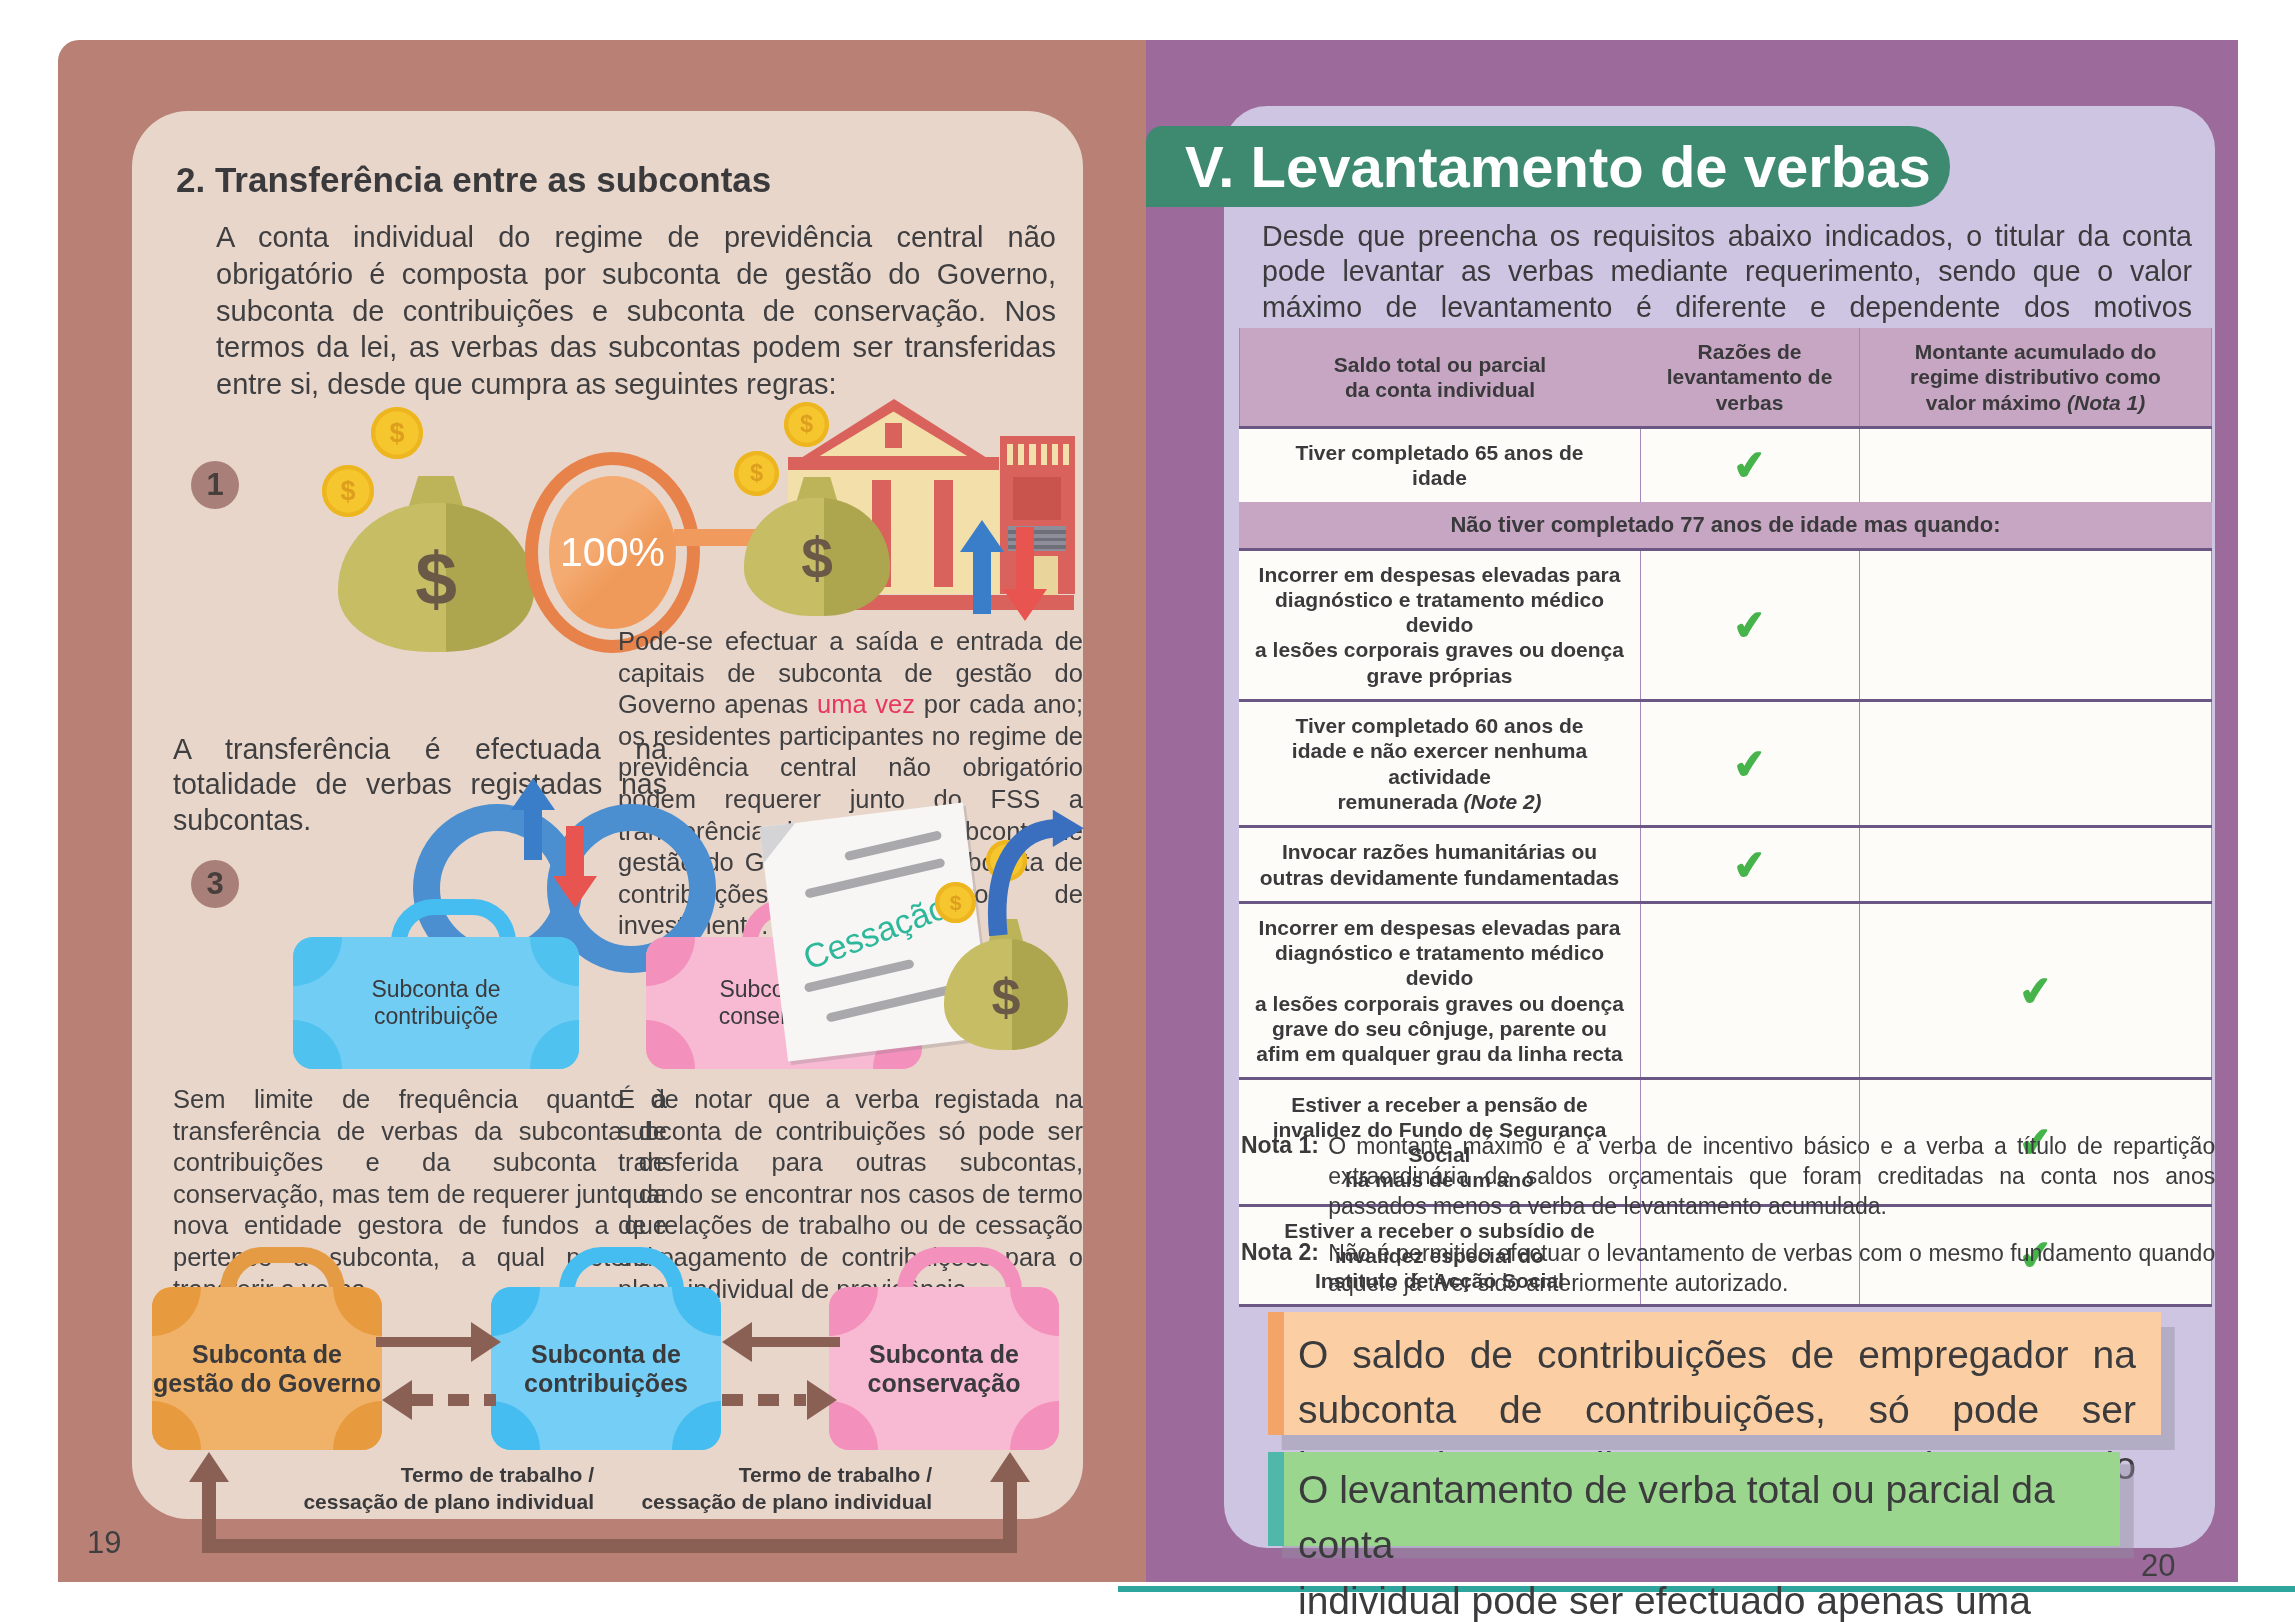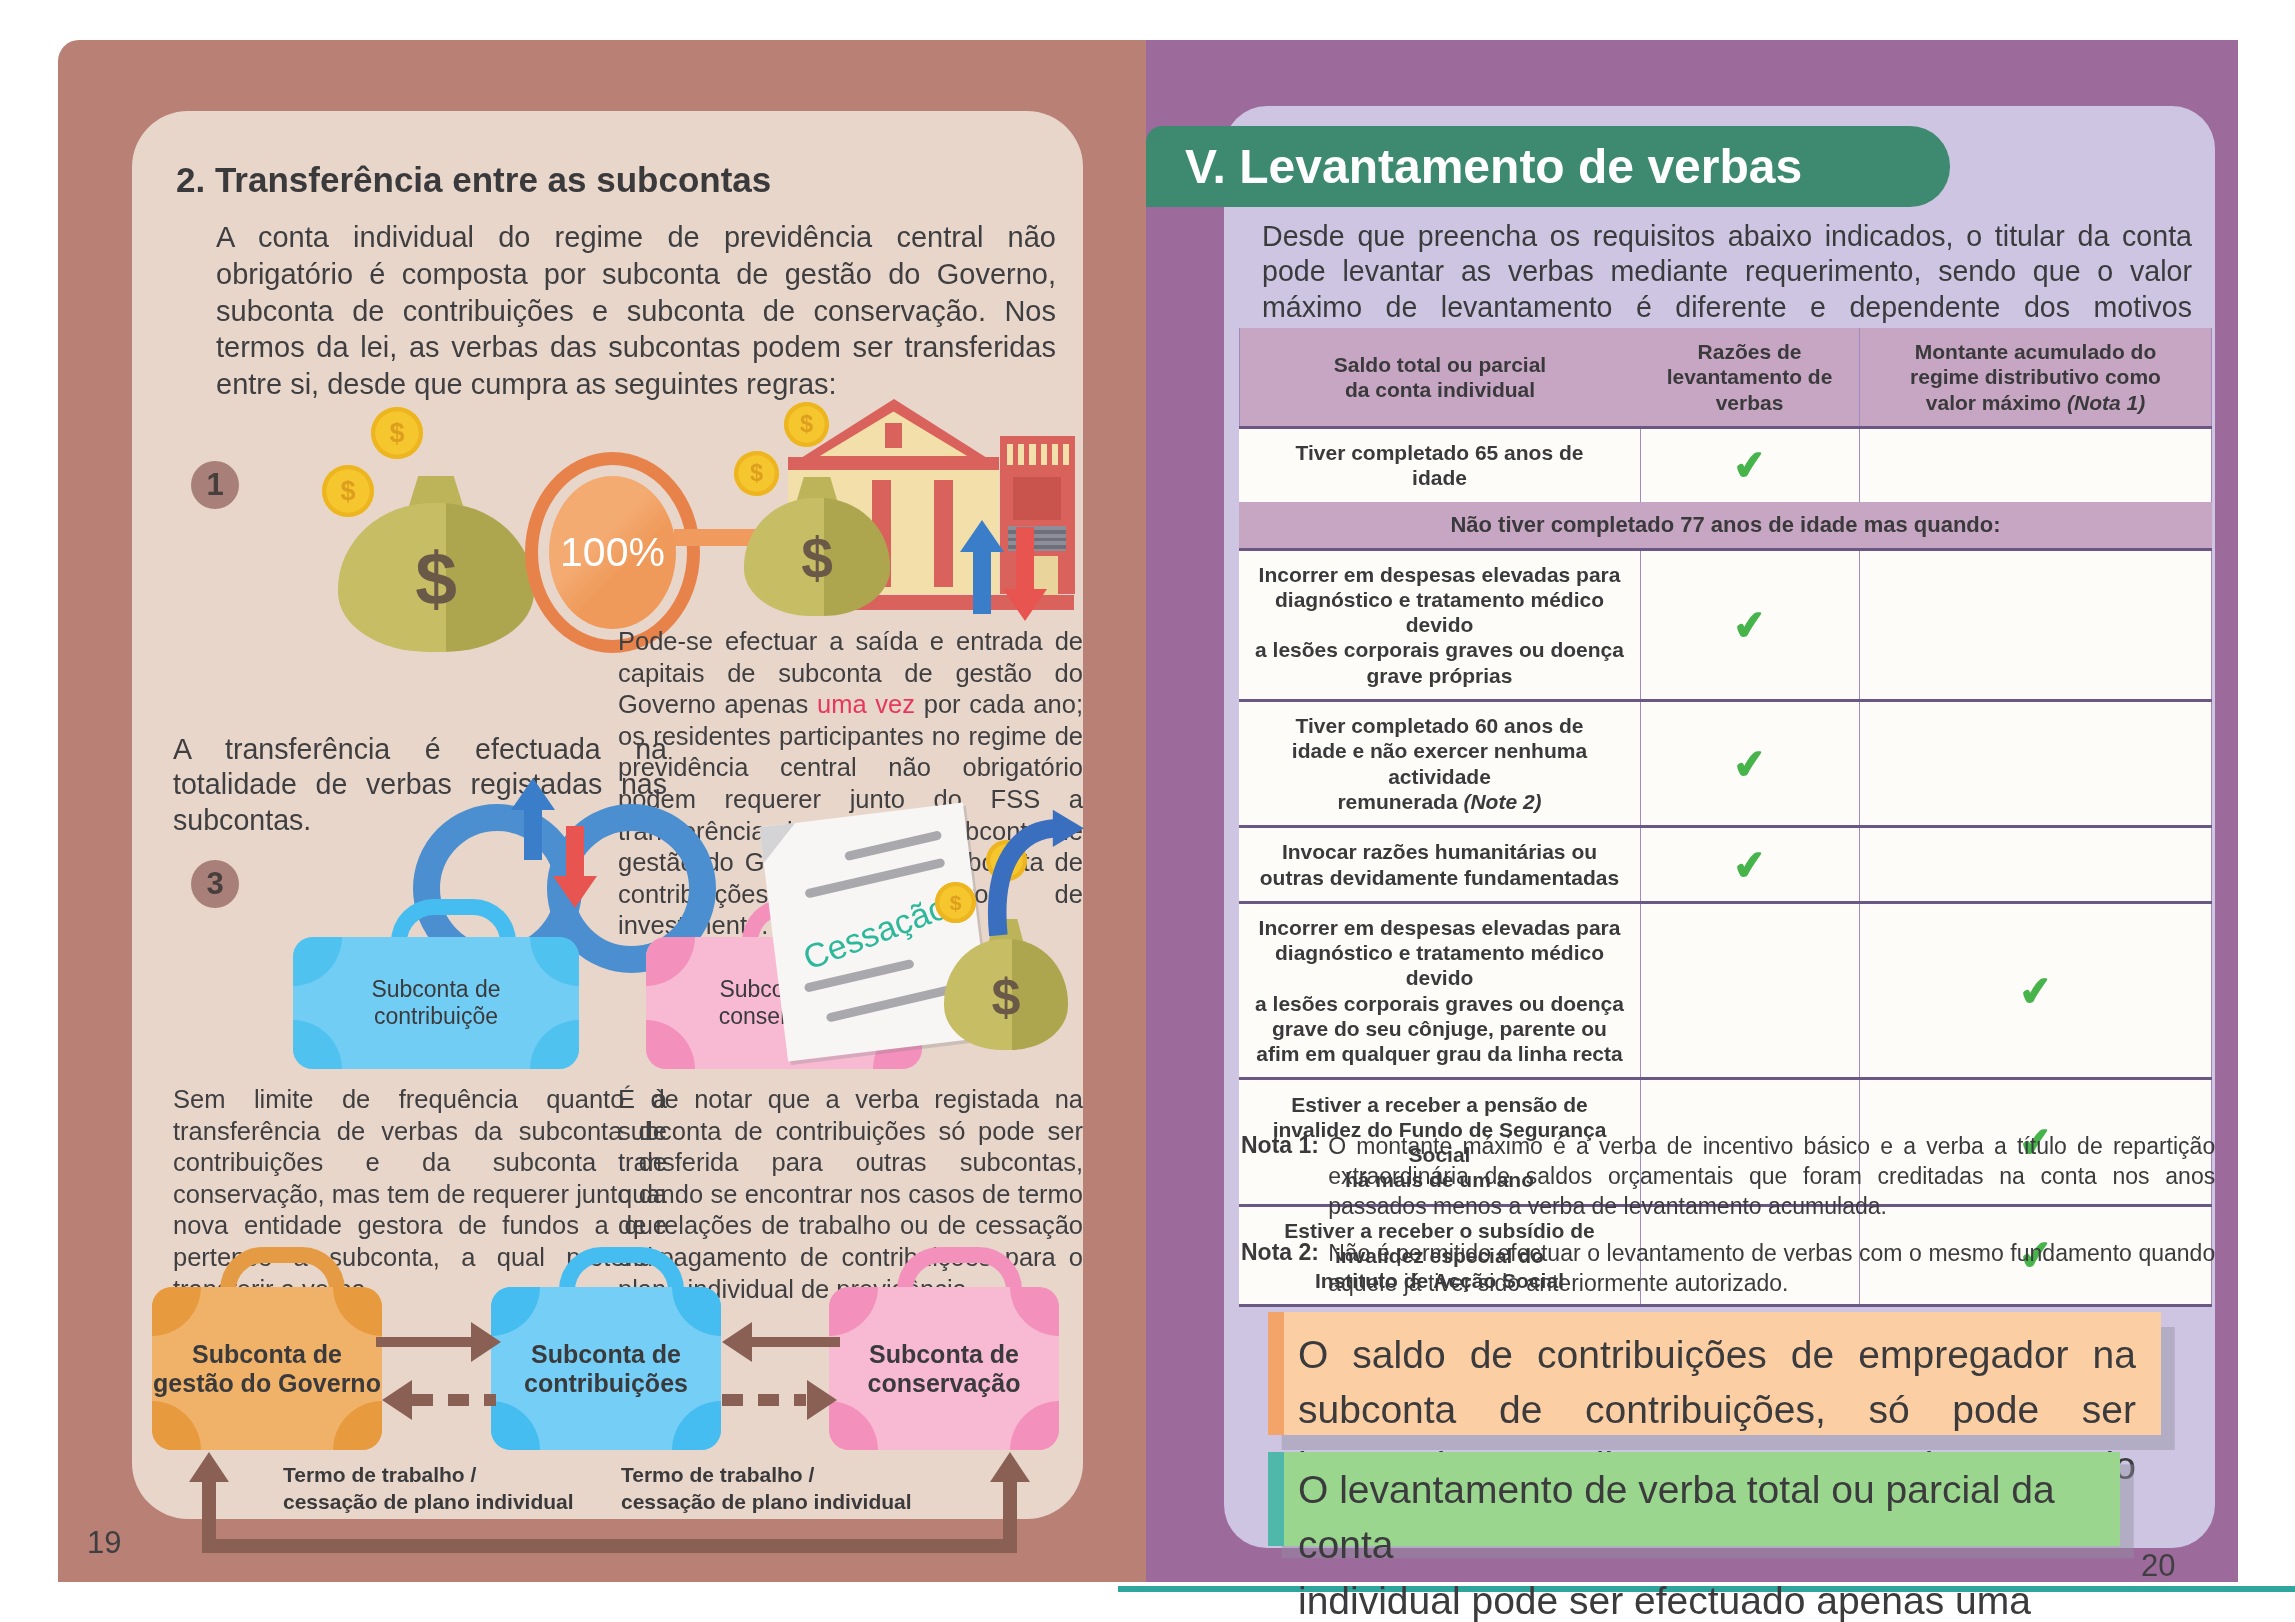--- a/index.html
+++ b/index.html
@@ -89,27 +89,27 @@
   .doc .fold{position:absolute;left:0;top:0;width:0;height:0;border-top:36px solid #d4d3d6;border-right:36px solid transparent;}
   .doc .ln{position:absolute;height:9.3px;border-radius:5px;background:#a9a9ad;transform:rotate(-6deg);}
   .doc .glabel{position:absolute;left:0;right:0;top:42%;text-align:center;color:#2db79b;font-size:34px;transform:rotate(-14deg);}
 
   
   .brown{background:#8a6054;}
   .tri-r{width:0;height:0;border-top:20px solid transparent;border-bottom:20px solid transparent;border-left:30px solid #8a6054;}
   .tri-l{width:0;height:0;border-top:20px solid transparent;border-bottom:20px solid transparent;border-right:30px solid #8a6054;}
   .tri-u{width:0;height:0;border-left:20px solid transparent;border-right:20px solid transparent;border-bottom:30px solid #8a6054;}
   .dash{height:12.4px;background:repeating-linear-gradient(90deg,#8a6054 0 21px,transparent 21px 36px);}
-  .arrow-cap{font-size:21px;font-weight:bold;text-align:left;white-space:pre-line;color:#3a3a3c;line-height:1.3;}
+  .arrow-cap{font-size:21px;font-weight:bold;text-align:right;white-space:pre-line;color:#3a3a3c;line-height:1.3;}
   .pagenum{font-size:31px;color:#3f3f41;}
 
   
   .banner{left:1146px;top:126px;width:804px;height:81px;background:#3e8a70;border-radius:16px 40px 40px 0;
       display:flex;align-items:center;padding-left:39px;box-sizing:border-box;}
-  .banner-t{color:#ffffff;font-size:48px;font-weight:bold;}
+  .banner-t{color:#ffffff;font-size:58px;font-weight:bold;}
   .r-intro{left:1262px;top:219px;width:930px;font-size:28.6px;line-height:1.24;color:#3b3b3d;}
 
   .tbl{left:1239px;top:328px;width:973px;background:#fdfcf8;border-bottom:3.1px solid #6a5784;}
   .trow{display:grid;grid-template-columns:401px 219px 353px;border-top:3.1px solid #6a5784;}
   .trow.first{border-top:none;}
   .tc{box-sizing:border-box;display:flex;align-items:center;justify-content:center;text-align:center;
       padding:11.2px 15px;font-size:21px;line-height:1.2;}
   .tc.vline{border-left:1.9px solid #a189bd;}
   .tc.rline{border-right:1.9px solid #a189bd;}
   .thead .tc{background:#c7a6c3;font-weight:bold;color:#3a3a3c;}

